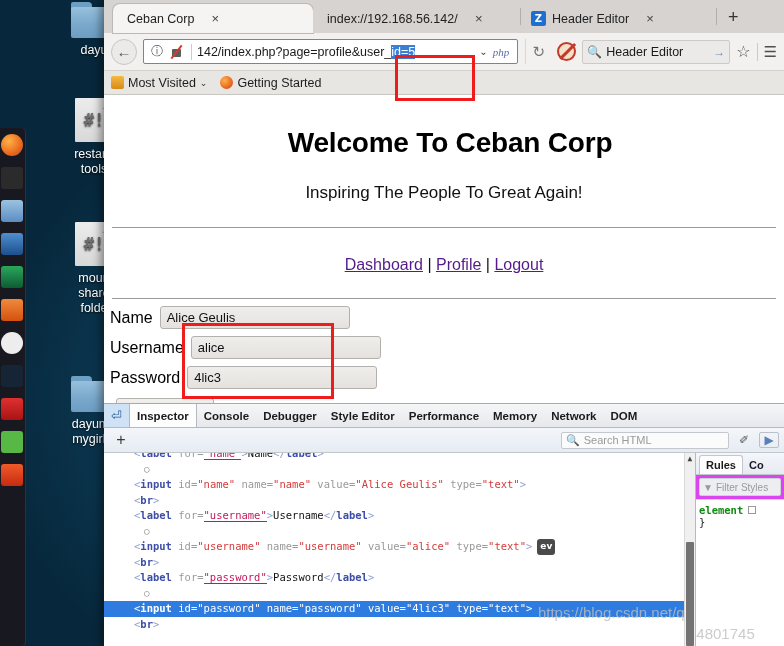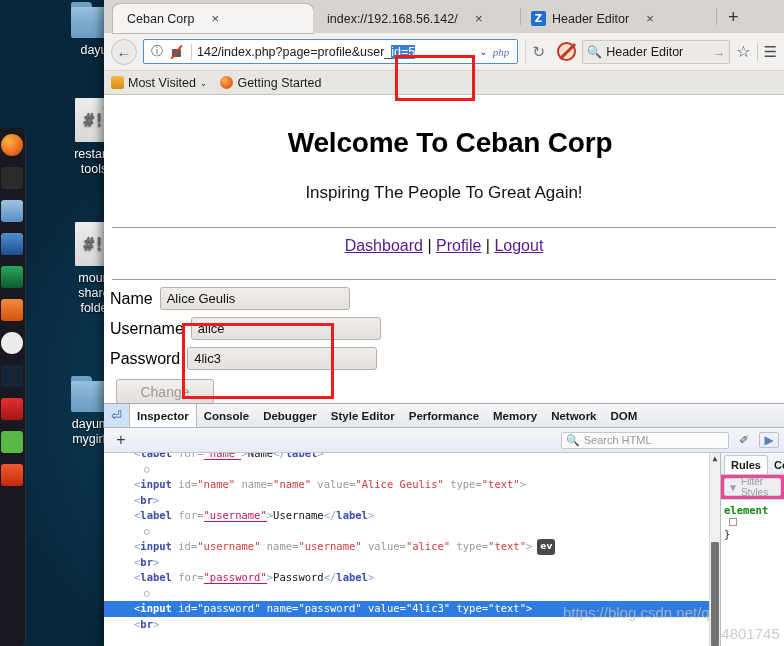--- a/index.html
+++ b/index.html
@@ -258,21 +258,21 @@
     color: #000; letter-spacing: -0.2px; margin-top: 14px; padding-left: 12px;
   }
   #page-subtitle {
     text-align: center; font-size: 17px; color: #111; margin-top: 24px;
   }
   #page-hr {
     border: none; border-top: 1px solid #9a9a9a;
     margin: 24px 8px 0 8px;
   }
   #page-nav {
-    text-align: center; font-size: 16px; color: #111; margin-top: 9px;
+    text-align: center; font-size: 16px; color: #111; margin-top: 28px;
   }
   #page-nav a { color: #551a8b; text-decoration: underline; }
   #page-hr2 {
     border: none; border-top: 1px solid #9a9a9a;
     margin: 24px 8px 0 8px;
   }
   .form-row {
     display: flex; align-items: center;
     margin: 7px 0 0 6px;
     gap: 7px;
@@ -405,22 +405,22 @@
     font-size: 8px; color: #444; text-align: center; line-height: 12px;
   }
   #watermark {
     position: absolute; right: 2px; bottom: 26px;
     font-size: 15px; color: rgba(190,190,190,0.80);
     font-family: "Liberation Sans", sans-serif;
     white-space: nowrap;
     pointer-events: none;
   }
   #dt-rules {
-    width: 64px;
-    background: #ec4899;
+    width: 89px;
+    background: #d946ef;
     border-left: 1px solid #b6bac0;
     display: flex; flex-direction: column;
     flex: 0 0 auto;
     position: relative;
     overflow: hidden;
   }
   #rules-tabbar {
     height: 22px; display: flex; align-items: flex-end;
     background: linear-gradient(180deg,#f3f6fa,#e7ecf3);
     border-bottom: 1px solid #c2c7ce;

